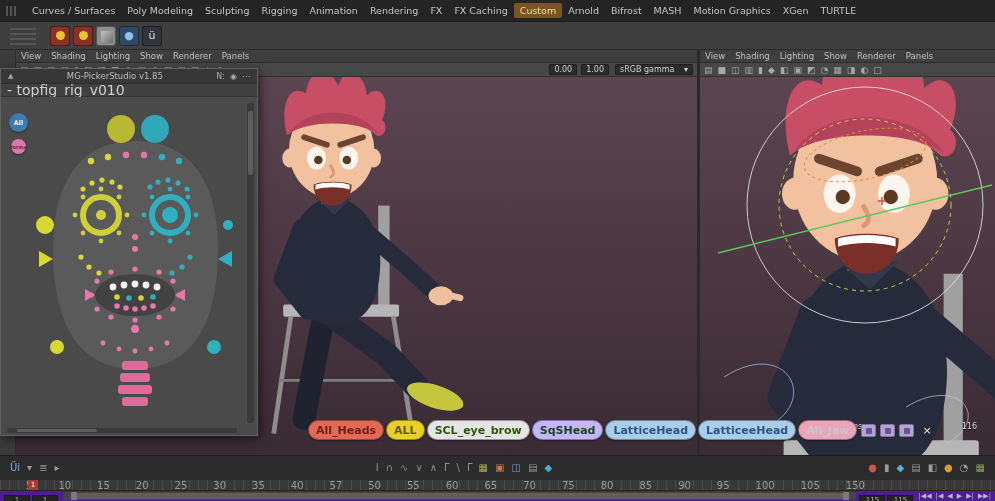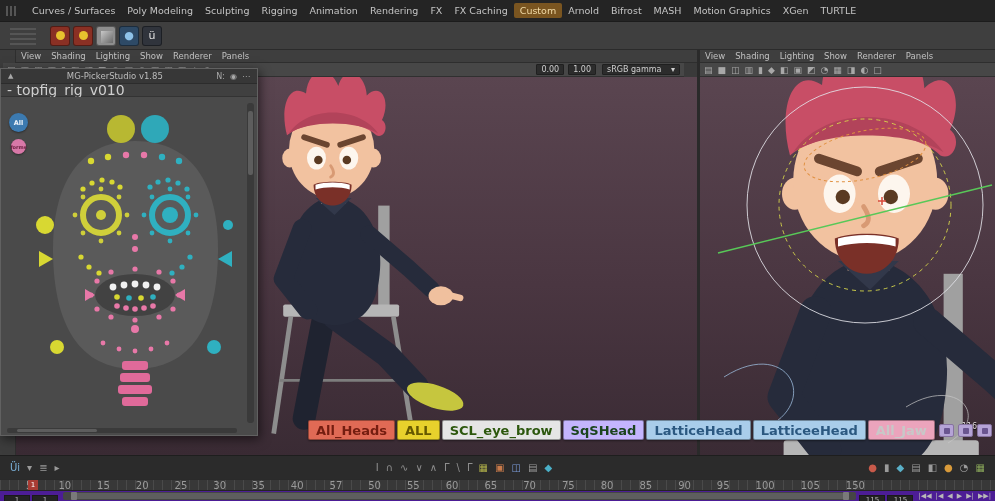--- a/index.html
+++ b/index.html
@@ -20,21 +20,21 @@
 #shelf-icons span{width:20px;height:20px;border-radius:3px;display:flex;align-items:center;justify-content:center;font-size:11px;position:relative;border:1px solid rgba(0,0,0,.4);}
 #shelf-icons span:nth-child(1)::after,#shelf-icons span:nth-child(2)::after{content:"";position:absolute;left:5px;top:4px;width:9px;height:9px;border-radius:50%;background:#e8c22e;}
 #shelf-icons span:nth-child(3)::after{content:"";position:absolute;left:4px;top:4px;width:12px;height:12px;background:linear-gradient(135deg,#c8c8c8,#6a6a6a);}
 
 
 .pmenu{position:absolute;height:13px;background:#3e3e3e;display:flex;align-items:center;font-size:8.5px;color:#c0c0c0;border-bottom:1px solid #2e2e2e;}
 .pmenu span{padding:0 5px;cursor:default;}
 #lheader{left:16px;top:50px;width:681px;}
 #rheader{left:700px;top:50px;width:295px;}
 .ptools{position:absolute;height:14px;background:#474747;display:flex;align-items:center;gap:0;border-bottom:1px solid #303030;font-size:9px;color:#a8a8a8;padding:0 4px;}
-#ctoolbar{left:3px;top:63px;width:681px;}
+#ctoolbar{left:16px;top:63px;width:681px;}
 #rtoolbar{left:700px;top:63px;width:295px;}
 .iconrow{display:flex;gap:5px;}
 .iconrow span{cursor:default;}
 .vfield{background:#2c2c2c;border:1px solid #202020;padding:0 4px;font-size:8px;height:11px;line-height:10px;color:#cfcfcf;border-radius:1px;margin:0 2px;}
 .vdrop{background:#2c2c2c;border:1px solid #202020;padding:0 4px;font-size:8px;height:11px;line-height:10px;color:#cfcfcf;border-radius:1px;min-width:78px;display:flex;justify-content:space-between;gap:6px;margin-left:4px;}
 .spacer{flex:1;}
 
 
 .viewport{position:absolute;top:77px;height:378px;overflow:hidden;background:linear-gradient(180deg,#5a4550 0%,#4a3641 55%,#3a2b34 100%);}
 #cviewport{left:16px;width:681px;}
@@ -54,21 +54,21 @@
 #all-btn{left:8px;top:16px;width:19px;height:19px;background:#3c7ab0;font-size:6.5px;}
 #forms-btn{left:10px;top:42px;width:15px;height:15px;background:#d878a8;font-size:5px;color:#6a2040;}
 #pk-scroll{position:absolute;right:3px;top:6px;width:7px;height:320px;background:#3a3a3a;border-radius:3px;}
 #pk-scroll .thumb{position:absolute;left:1px;top:8px;width:5px;height:64px;background:#5d5d5d;border-radius:2px;}
 #pk-hscroll{position:absolute;left:6px;bottom:2px;width:230px;height:5px;background:#3a3a3a;border-radius:2px;}
 #pk-hscroll .thumb{position:absolute;left:10px;top:1px;width:80px;height:3px;background:#5d5d5d;border-radius:2px;}
 
 
 #selbar{position:absolute;left:308px;top:418px;height:24px;display:flex;align-items:center;gap:2px;z-index:6;}
 #selbar-list{display:flex;gap:2px;}
-#selbar-list span{height:20px;line-height:19px;padding:0 7px;border-radius:2px;font-size:13px;font-weight:bold;border:1px solid rgba(0,0,0,.35);box-shadow:0 1px 2px rgba(0,0,0,.4);cursor:default;white-space:nowrap;}
+#selbar-list span{height:20px;line-height:19px;padding:0 7px;border-radius:10px;font-size:11px;font-weight:bold;border:1px solid rgba(0,0,0,.35);box-shadow:0 1px 2px rgba(0,0,0,.4);cursor:default;white-space:nowrap;}
 .pi{width:15px;height:13px;background:#b5a3d6;border:1px solid #86729f;border-radius:2px;position:relative;margin-left:2px;}
 .pi::after{content:"";position:absolute;left:4px;top:3px;width:6px;height:6px;background:#6a5590;border-radius:1px;}
 #sel-close{margin-left:6px;color:#e0e0e0;font-size:11px;cursor:default;}
 
 
 #btoolbar{position:absolute;left:0;top:455px;width:995px;height:24px;background:#2b2b2b;border-top:1px solid #1e1e1e;display:flex;align-items:center;padding:0 10px;gap:6px;font-size:10px;color:#9a9a9a;}
 #btoolbar .iconrow{gap:7px;}
 #btoolbar .tangents span{font-size:10px;color:#8f8f8f;}
 
 

